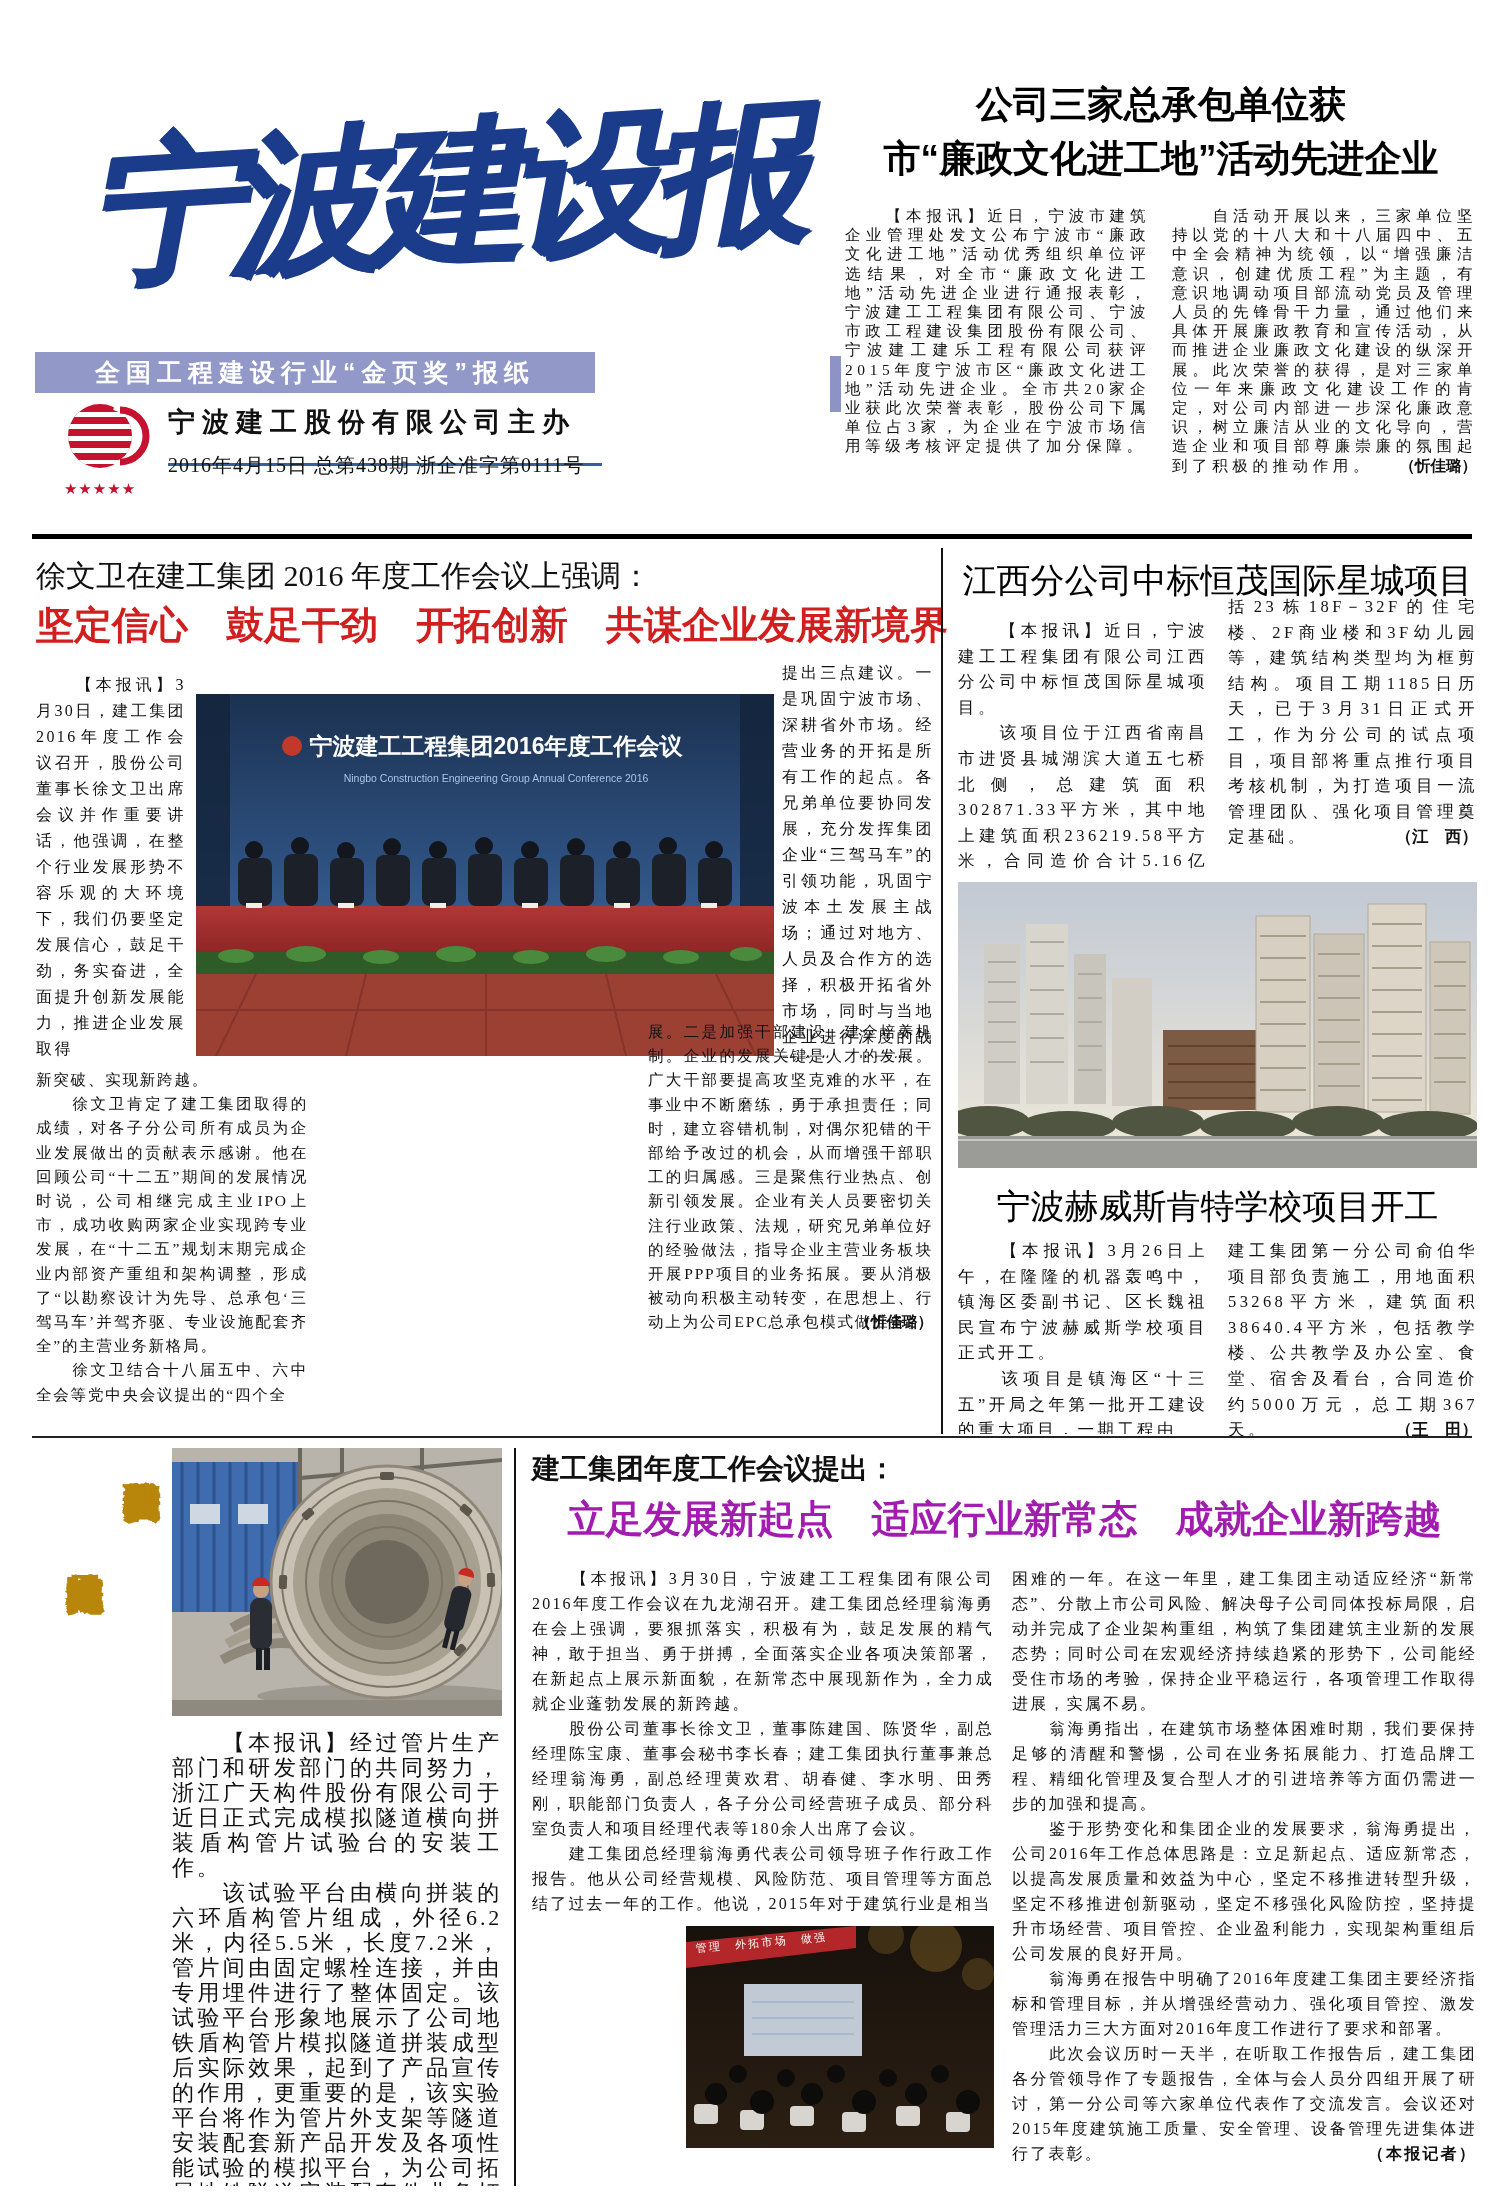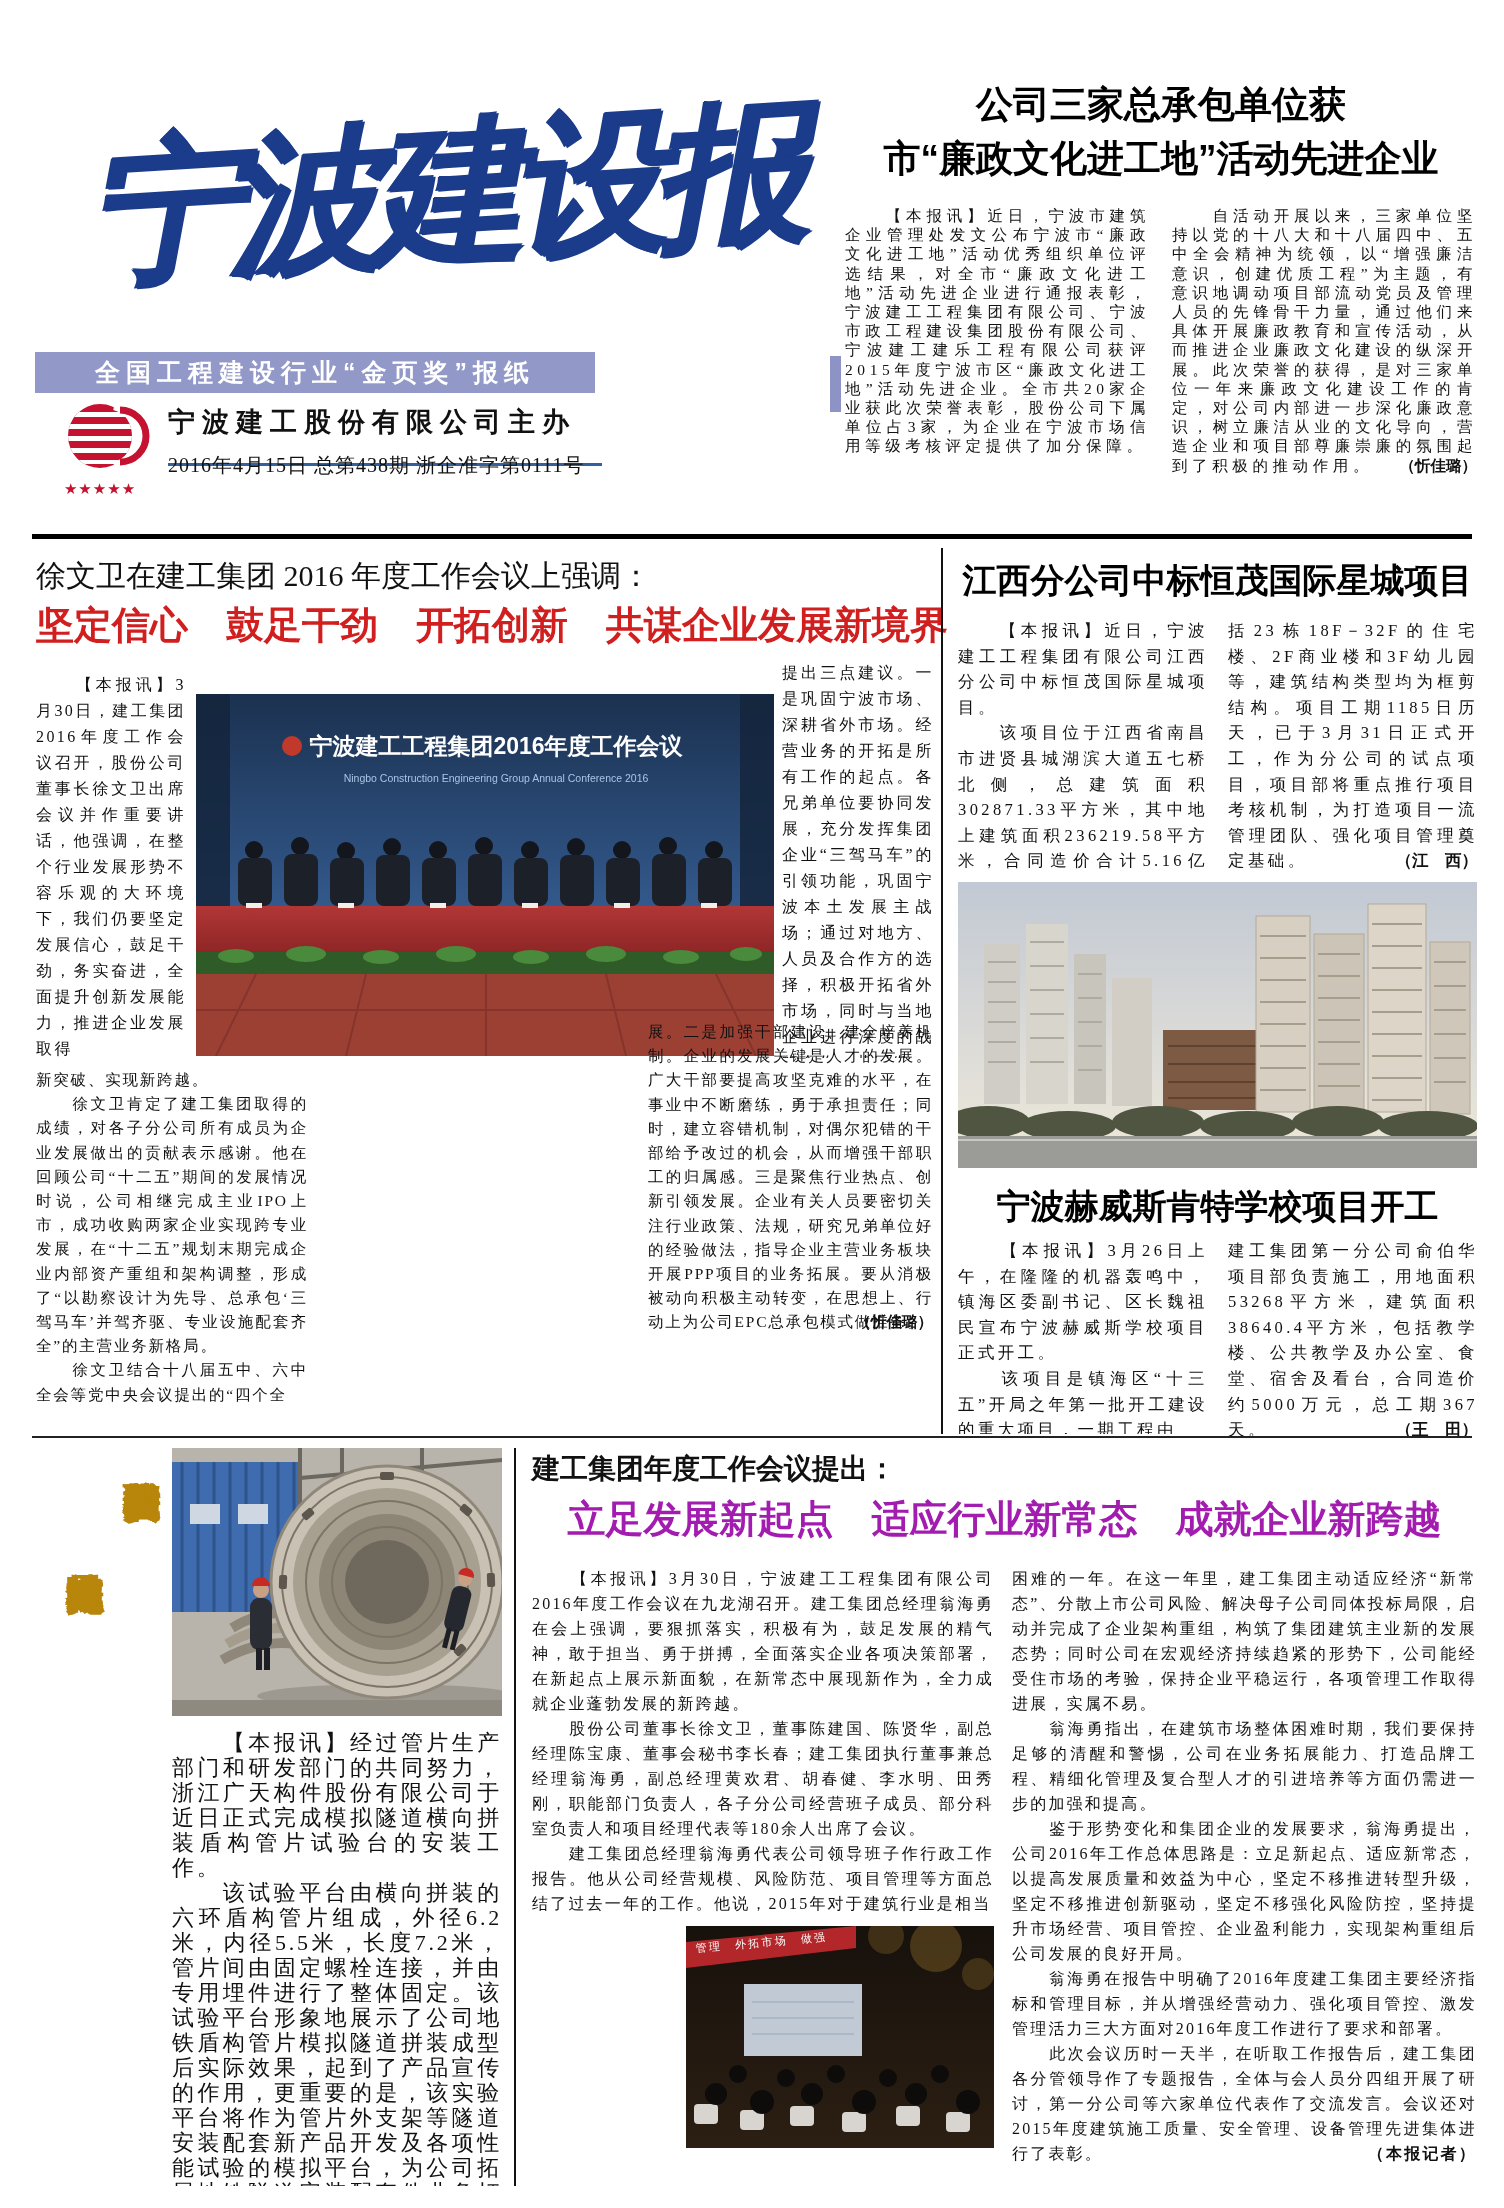--- a/index.html
+++ b/index.html
@@ -25,21 +25,21 @@
   .tr-col{top:206px;height:330px;font-size:15.5px;line-height:19.2px;letter-spacing:4.6px;}
   #header-rule{left:32px;top:534px;width:1440px;height:5px;background:#000;}
   
   #kicker{left:36px;top:556px;width:897px;font-size:30px;}
   #main-headline{left:36px;top:600px;width:897px;font-size:38px;font-weight:bold;color:#d01f1e;
      text-align:center;white-space:nowrap;}
   .narrow-col{font-size:16px;line-height:26px;letter-spacing:2.4px;}
   .rowb-col{top:1068px;height:336px;font-size:15.5px;line-height:24.2px;letter-spacing:1.8px;}
   #main-divider{left:941px;top:548px;width:2px;height:886px;background:#111;}
   
-  .sb-h{left:958px;width:519px;text-align:center;font-weight:bold;font-size:34px;color:#000;}
+  .sb-h{left:958px;width:519px;text-align:center;font-weight:normal;font-size:34px;color:#000;}
   .sb-col{width:250px;font-size:16.5px;line-height:25.6px;letter-spacing:3.4px;}
   
   #bottom-rule{left:32px;top:1436px;width:1440px;height:2px;background:#222;}
   #bl-vhead{left:44px;top:1452px;width:126px;height:640px;writing-mode:vertical-rl;
      font-size:38px;font-weight:bold;color:#b8860b;line-height:1.5;}
   #bl-vhead .v2{padding-top:92px;display:block;}
   #bl-vhead .v1{display:block;}
   #bottom-divider{left:514px;top:1448px;width:2px;height:738px;background:#111;}
   #br-kicker{left:532px;top:1450px;width:945px;font-size:28px;font-weight:bold;}
   #br-headline{left:532px;top:1494px;width:945px;font-size:38px;font-weight:bold;color:#a21caf;
@@ -184,21 +184,21 @@
   <div class="abs" style="left:648px;top:1020px;width:285px;height:336px;overflow:hidden;">
     <div class="jtxt" style="font-size:15.5px;line-height:24.2px;letter-spacing:1.8px;">展。二是加强干部建设、建全培养机制。企业的发展关键是人才的发展。广大干部要提高攻坚克难的水平，在事业中不断磨练，勇于承担责任；同时，建立容错机制，对偶尔犯错的干部给予改过的机会，从而增强干部职工的归属感。三是聚焦行业热点、创新引领发展。企业有关人员要密切关注行业政策、法规，研究兄弟单位好的经验做法，指导企业主营业务板块开展PPP项目的业务拓展。要从消极被动向积极主动转变，在思想上、行动上为公司EPC总承包模式做准备。</div>
     <div class="byline" style="font-size:15.5px;line-height:24.2px;margin-top:-24.2px;">（忻佳璐）</div>
   </div>
 
   <div class="abs" id="main-divider"></div>
 
   <div class="abs sb-h" style="top:558px;">江西分公司中标恒茂国际星城项目</div>
   <div class="abs jtxt sb-col" style="left:958px;top:618px;height:258px;">　　【本报讯】近日，宁波建工工程集团有限公司江西分公司中标恒茂国际星城项目。
 　　该项目位于江西省南昌市进贤县城湖滨大道五七桥北侧，总建筑面积302871.33平方米，其中地上建筑面积236219.58平方米，合同造价合计5.16亿元，施工范围包</div>
-  <div class="abs" style="left:1228px;top:618px;width:250px;height:260px;overflow:hidden;">
+  <div class="abs" style="left:1228px;top:594px;width:250px;height:260px;overflow:hidden;">
     <div class="jtxt" style="font-size:16.5px;line-height:25.6px;letter-spacing:3.4px;">括23栋18F－32F的住宅楼、2F商业楼和3F幼儿园等，建筑结构类型均为框剪结构。项目工期1185日历天，已于3月31日正式开工，作为分公司的试点项目，项目部将重点推行项目考核机制，为打造项目一流管理团队、强化项目管理奠定基础。</div>
     <div class="byline" style="font-size:16.5px;line-height:25.6px;margin-top:-25.6px;">（江　西）</div>
   </div>
 
   <div class="abs" style="left:958px;top:882px;width:519px;height:286px;">
     <svg width="519" height="286" viewBox="0 0 519 286">
       <defs>
         <linearGradient id="sky" x1="0" y1="0" x2="0" y2="1">
           <stop offset="0" stop-color="#c2c9d4"></stop>
             <stop offset="1" stop-color="#efe9da"></stop>

